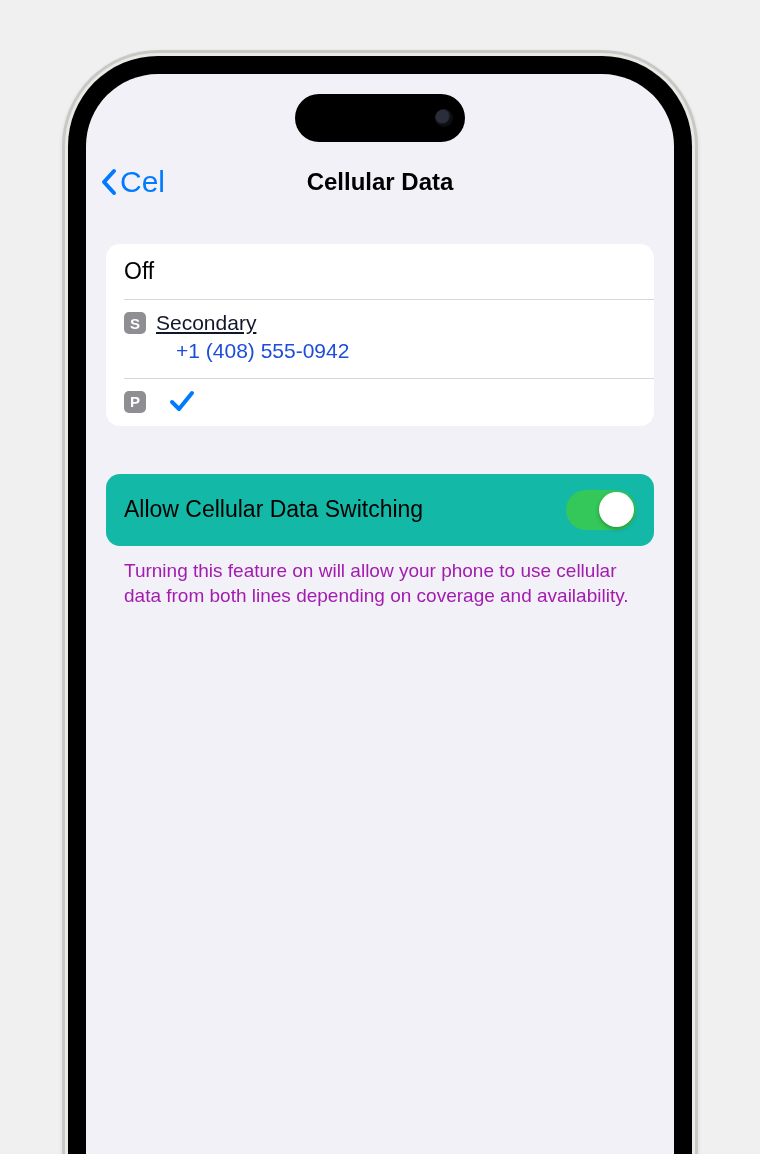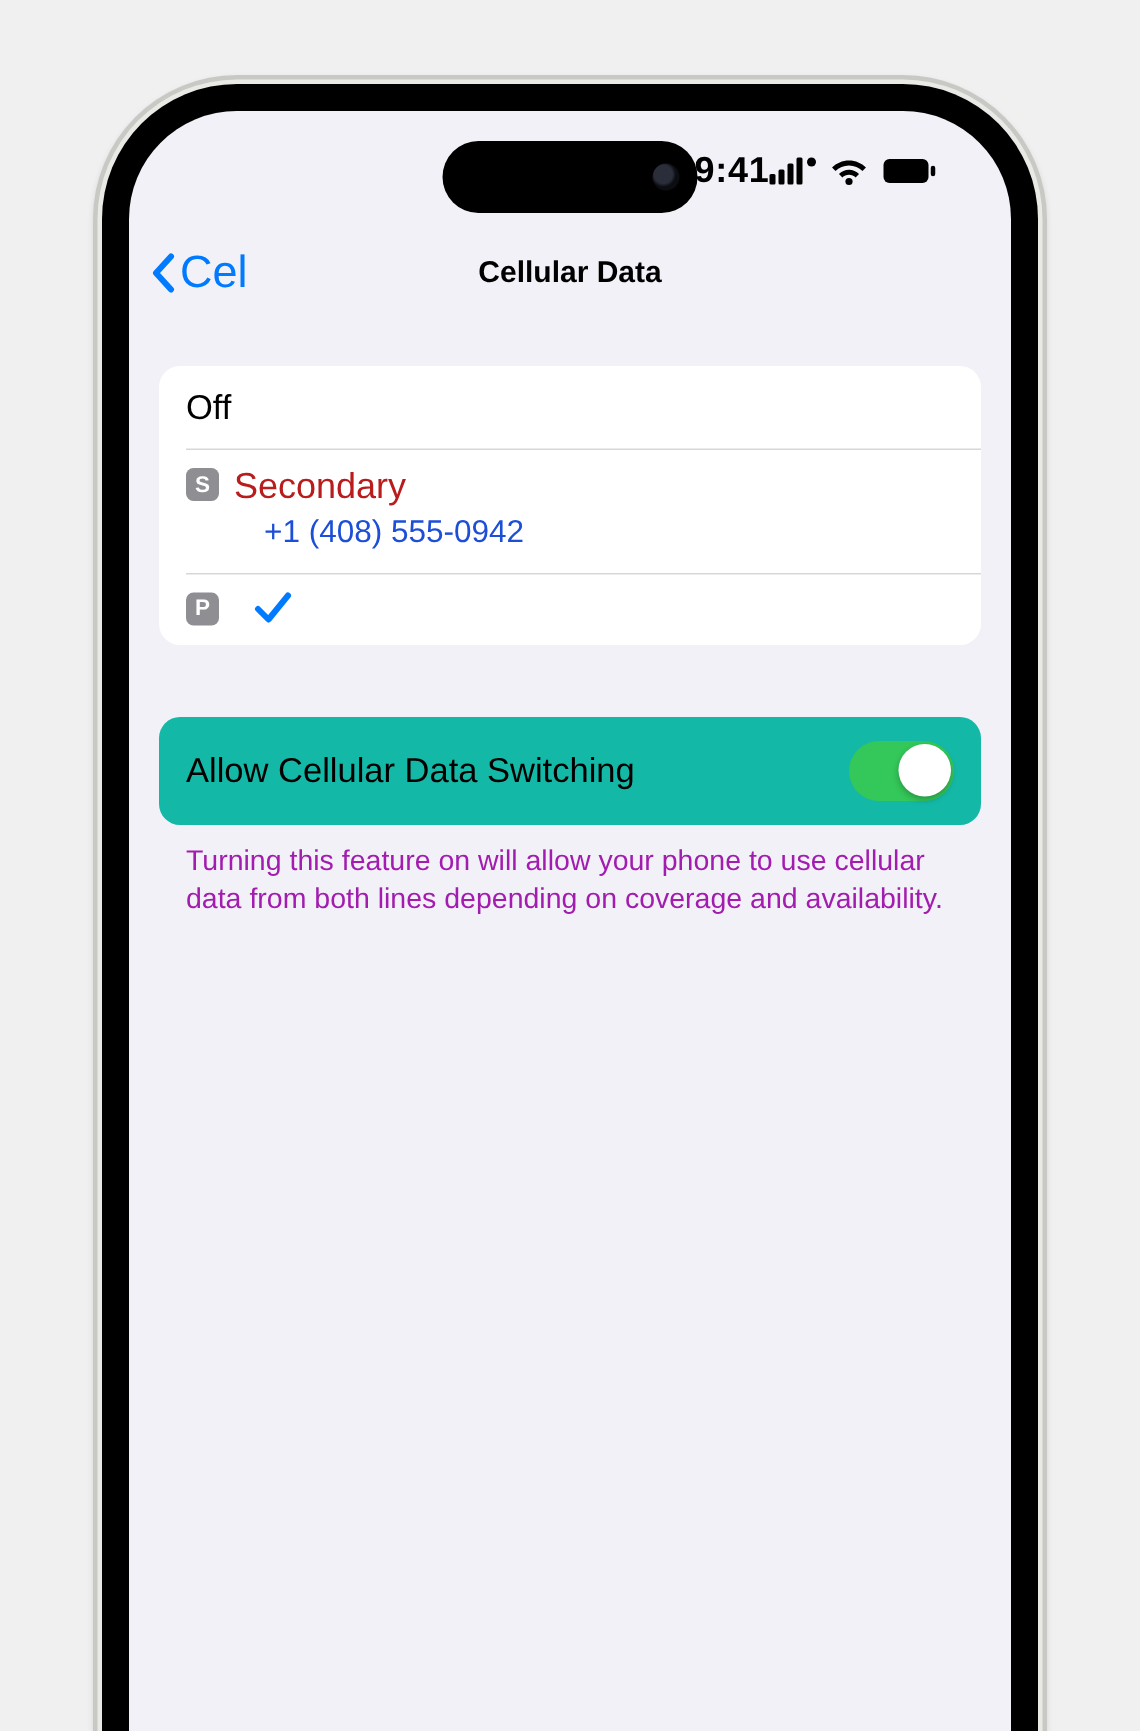--- a/index.html
+++ b/index.html
@@ -64,23 +64,24 @@
     width: 18px; height: 18px;
     border-radius: 50%;
     background: radial-gradient(circle at 40% 40%, #2a2e3a 0 40%, #0b0d12 55%);
   }
 
   
   .status-bar {
     position: relative;
     height: 80px;
     display: flex;
-    justify-content: flex-end;
+    justify-content: center;
     align-items: center;
     padding: 0 44px;
+    flex-direction: column;
   }
   .status-time {
     font-size: 24px;
     font-weight: 600;
     color: #000;
     letter-spacing: .5px;
     margin-left: 10px;
   }
   .status-right {
     display: flex;
@@ -115,21 +116,21 @@
   
   .nav-bar {
     position: relative;
     height: 56px;
     display: flex;
     align-items: center;
     justify-content: center;
     padding: 0 20px;
   }
   .nav-title {
-    font-size: 20px;
+    font-size: 24px;
     font-weight: 600;
     color: #000;
   }
   .back-button {
     position: absolute;
     left: 14px; top: 50%; transform: translateY(-50%);
     display: flex; align-items: center;
     color: #007aff;
     font-size: 30px;
     gap: 2px;
@@ -168,21 +169,21 @@
     background: #8e8e93;
     color: #fff;
     font-size: 15px;
     font-weight: 600;
     display: flex; align-items: center; justify-content: center;
     margin-right: 10px;
     margin-top: 3px;
     flex: 0 0 auto;
   }
   .sim-text { flex: 1 1 auto; line-height: 1.35; min-width: 0; }
-  .sim-name  { font-size: 24px; color: #b91c1c; }
+  .sim-name  { font-size: 21px; color: #0f172a; text-decoration: underline; }
   .sim-phone { font-size: 21px; color: #1d4ed8; margin-left: 20px; }
   .check-icon {
     color: #007aff;
     margin-left: 12px;
     align-self: center;
   }
   .check-icon svg { display: block; }
 
   .spacer { height: 48px; }
 

